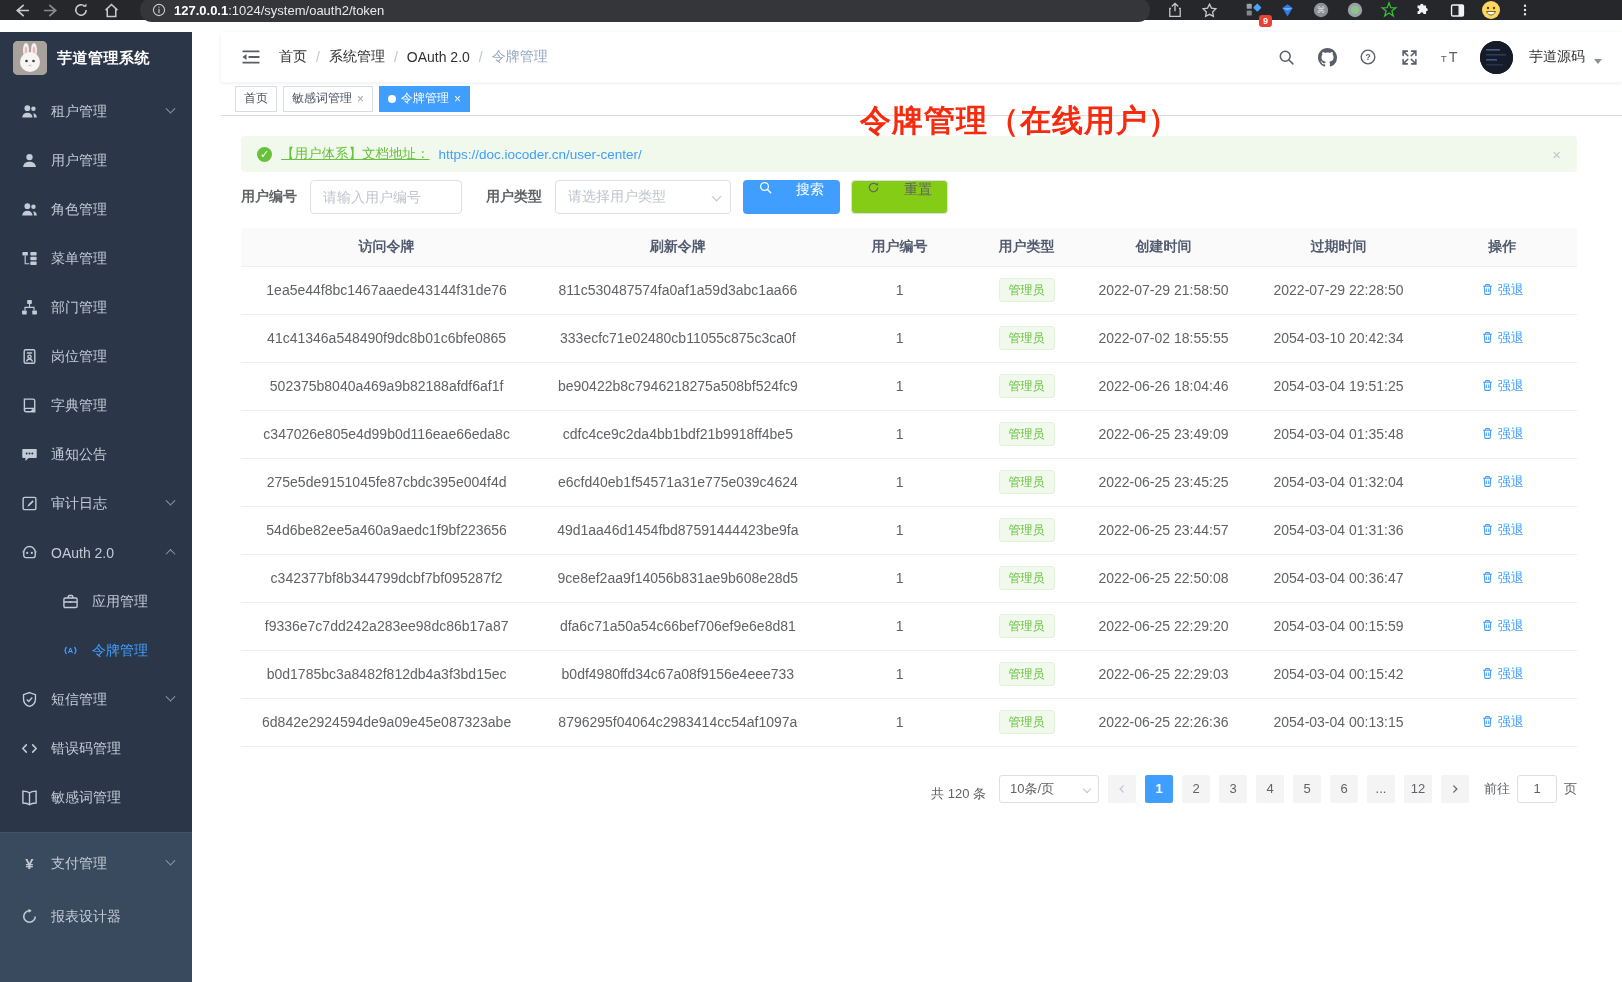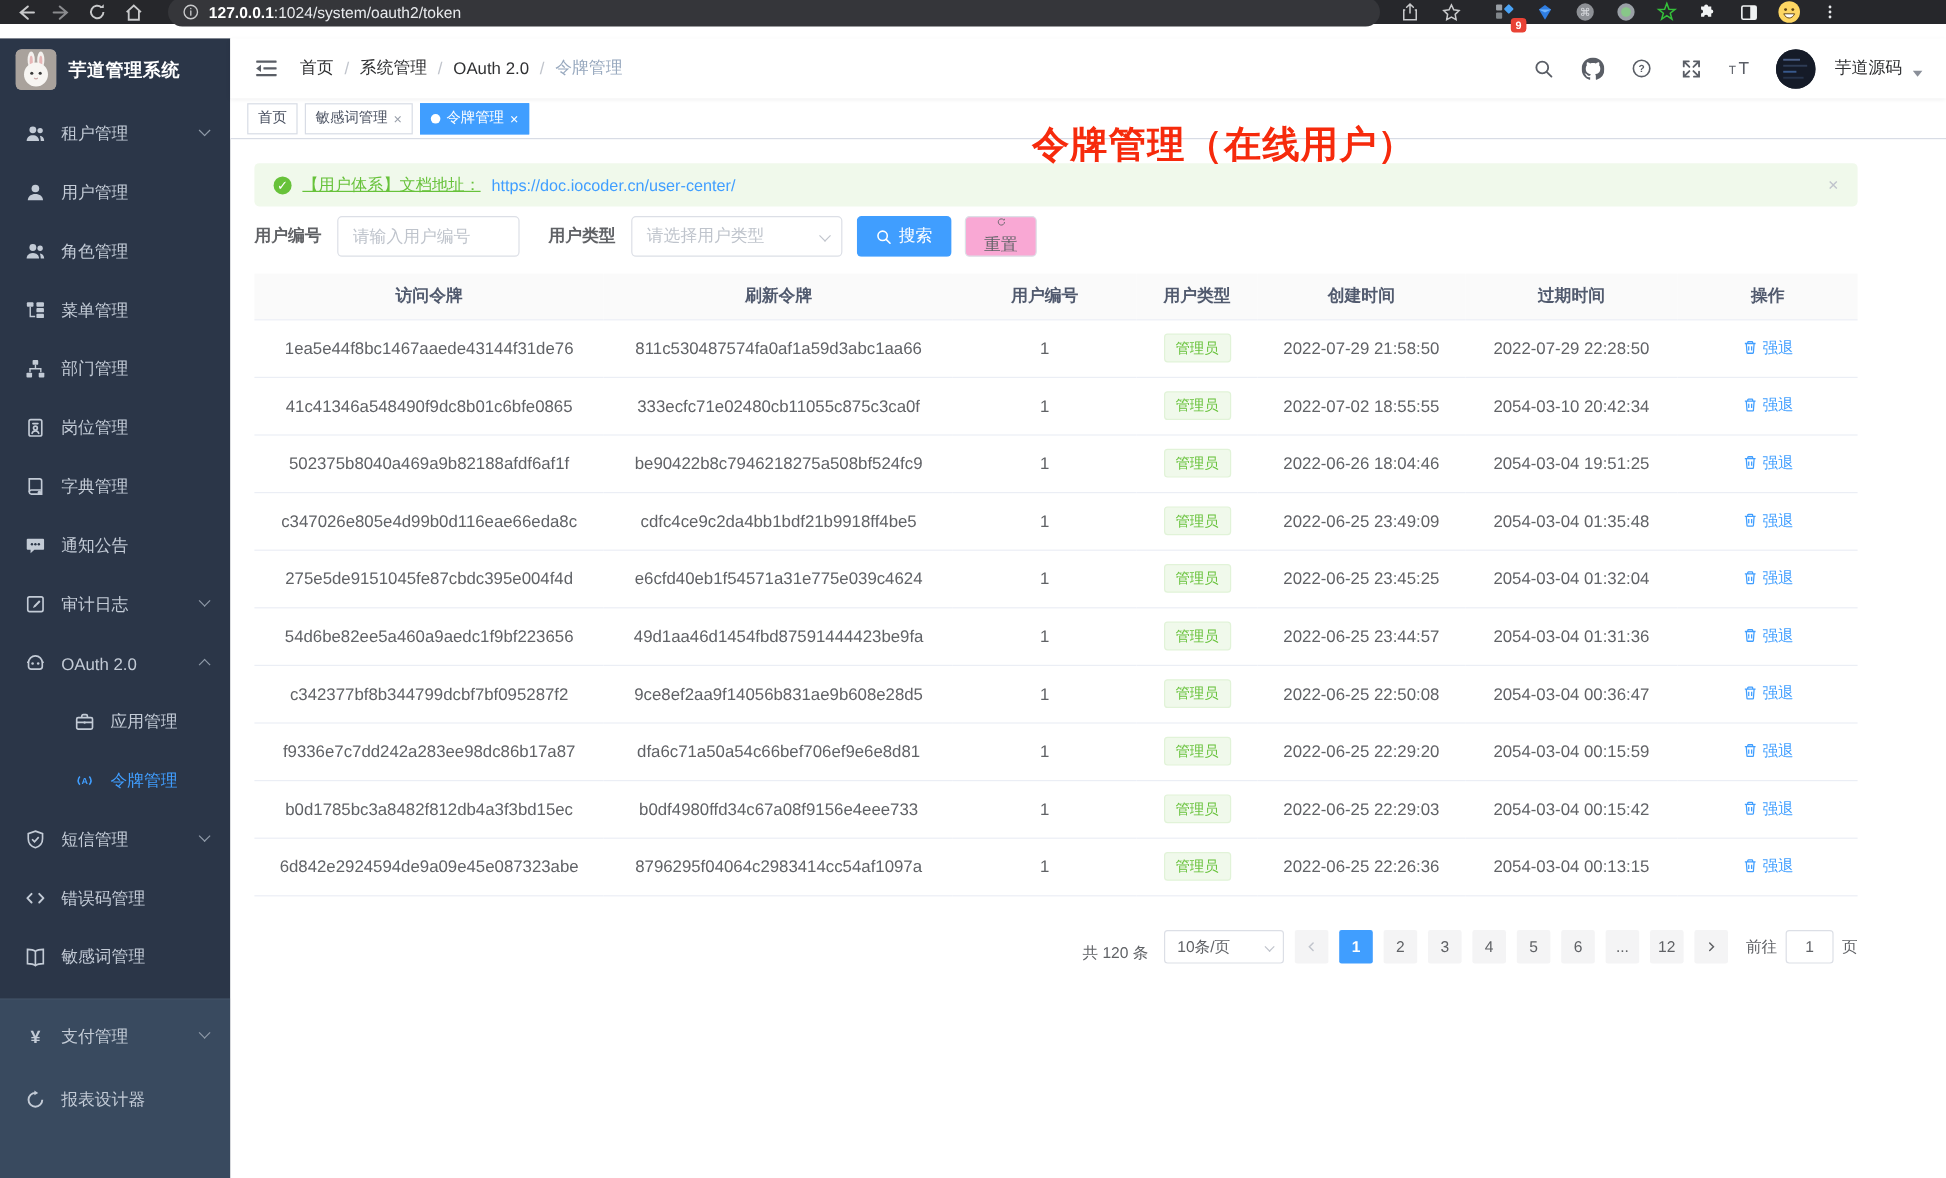--- a/index.html
+++ b/index.html
@@ -30,21 +30,21 @@
   .menu-item.sub { padding-left:62px; }
   .menu-item.active { color:#409eff; }
   .menu-item.active .mi-icon { color:#409eff; }
   .chev { width:7px; height:7px; border-right:1.5px solid #8f9aa8; border-bottom:1.5px solid #8f9aa8; margin-left:auto; flex:0 0 auto; }
   .chev.down { transform:rotate(45deg) translate(-2px,-2px); }
   .chev.up { transform:rotate(-135deg) translate(-1px,-1px); }
   .sidebar-bottom { position:absolute; left:0; top:800px; width:192px; bottom:0; background:#394a5f; border-top:1px solid rgba(255,255,255,.06); padding-top:4px; }
   .sidebar-bottom .menu-item { height:53px; }
 
   
-  .main { position:absolute; left:192px; top:32px; width:1430px; height:950px; background:#fff; }
+  .main { position:absolute; left:192px; top:32px; width:1430px; height:950px; background:#fff;padding-left:29px; }
   .navbar { height:50px; display:flex; align-items:center; padding:0 20px; box-shadow:0 1px 4px rgba(0,21,41,.08); position:relative; z-index:2; background:#fff; }
   .hamburger { width:20px; height:20px; color:#5a5e66; margin-right:18px; cursor:pointer; }
   .breadcrumb { display:flex; align-items:center; gap:9px; font-size:14px; }
   .crumb { color:#303133; }
   .crumb.last { color:#97a8be; }
   .crumb-sep { color:#c0c4cc; }
   .nav-right { margin-left:auto; display:flex; align-items:center; gap:7px; }
   .nav-icon { width:34px; height:34px; display:flex; align-items:center; justify-content:center; color:#5a5e66; cursor:pointer; }
   .avatar { width:33px; height:33px; border-radius:50%; background:#141a26; overflow:hidden; display:flex; align-items:center; justify-content:center; margin-left:6px; }
   .user-name { font-size:14px; color:#303133; margin:0 2px 0 9px; }
@@ -69,23 +69,23 @@
   .alert-link { color:#409eff; font-size:13.5px; text-decoration:none; }
   .alert-close { margin-left:auto; color:#c0c4cc; font-size:15px; cursor:pointer; }
 
   .filter-row { margin-top:8px; height:34px; display:flex; align-items:center; }
   .f-label { font-size:14px; font-weight:700; color:#606266; margin-right:13px; }
   .f-input { width:152px; height:34px; border:1px solid #dcdfe6; border-radius:4px; padding:0 12px; font-size:14px; color:#606266; outline:none; font-family:inherit; }
   .f-input::placeholder { color:#bfc4cc; }
   .f-select { width:176px; height:34px; border:1px solid #dcdfe6; border-radius:4px; padding:0 26px 0 12px; font-size:14px; color:#bfc4cc; display:flex; align-items:center; position:relative; margin-right:12px; cursor:pointer; }
   .f-select .sel-chev { position:absolute; right:10px; top:12px; width:7px; height:7px; border-right:1.3px solid #c0c4cc; border-bottom:1.3px solid #c0c4cc; transform:rotate(45deg); }
   .gap24 { width:24px; }
-  .btn { height:34px; border-radius:4px; display:inline-flex; align-items:center; justify-content:center; gap:6px; font-size:14px; cursor:pointer; border:1px solid transparent; padding:0 15px; }
+  .btn { height:34px; border-radius:4px; display:inline-flex; align-items:flex-start; justify-content:center; gap:24px; font-size:14px; cursor:pointer; border:1px solid transparent; padding:0 15px; }
   .btn-primary { background:#409eff; color:#fff; }
-  .btn-plain { background:#f9a8d4; border-color:#dcdfe6; color:#606266; margin-left:11px;flex-direction:column; }
+  .btn-plain { background:#84cc16; border-color:#dcdfe6; color:#606266; margin-left:11px; }
 
   
   .token-table { margin-top:14px; width:1336px; border-collapse:collapse; table-layout:fixed; }
   .token-table th { height:38px; background:#fafafa; color:#515a6e; font-size:14px; font-weight:700; text-align:center; border-bottom:1px solid #ebeef5; }
   .token-table td { height:48px; color:#606266; font-size:14px; text-align:center; border-bottom:1px solid #ebeef5; background:#fff; white-space:nowrap; }
   .tag-success { display:inline-block; height:24px; line-height:22px; padding:0 9px; background:#f0f9eb; border:1px solid #e1f3d8; color:#67c23a; border-radius:3px; font-size:12px; }
   .action-link { color:#409eff; font-size:13px; display:inline-flex; align-items:center; gap:4px; cursor:pointer; text-decoration:none; }
   .action-link svg { width:13px; height:13px; }
 
   

